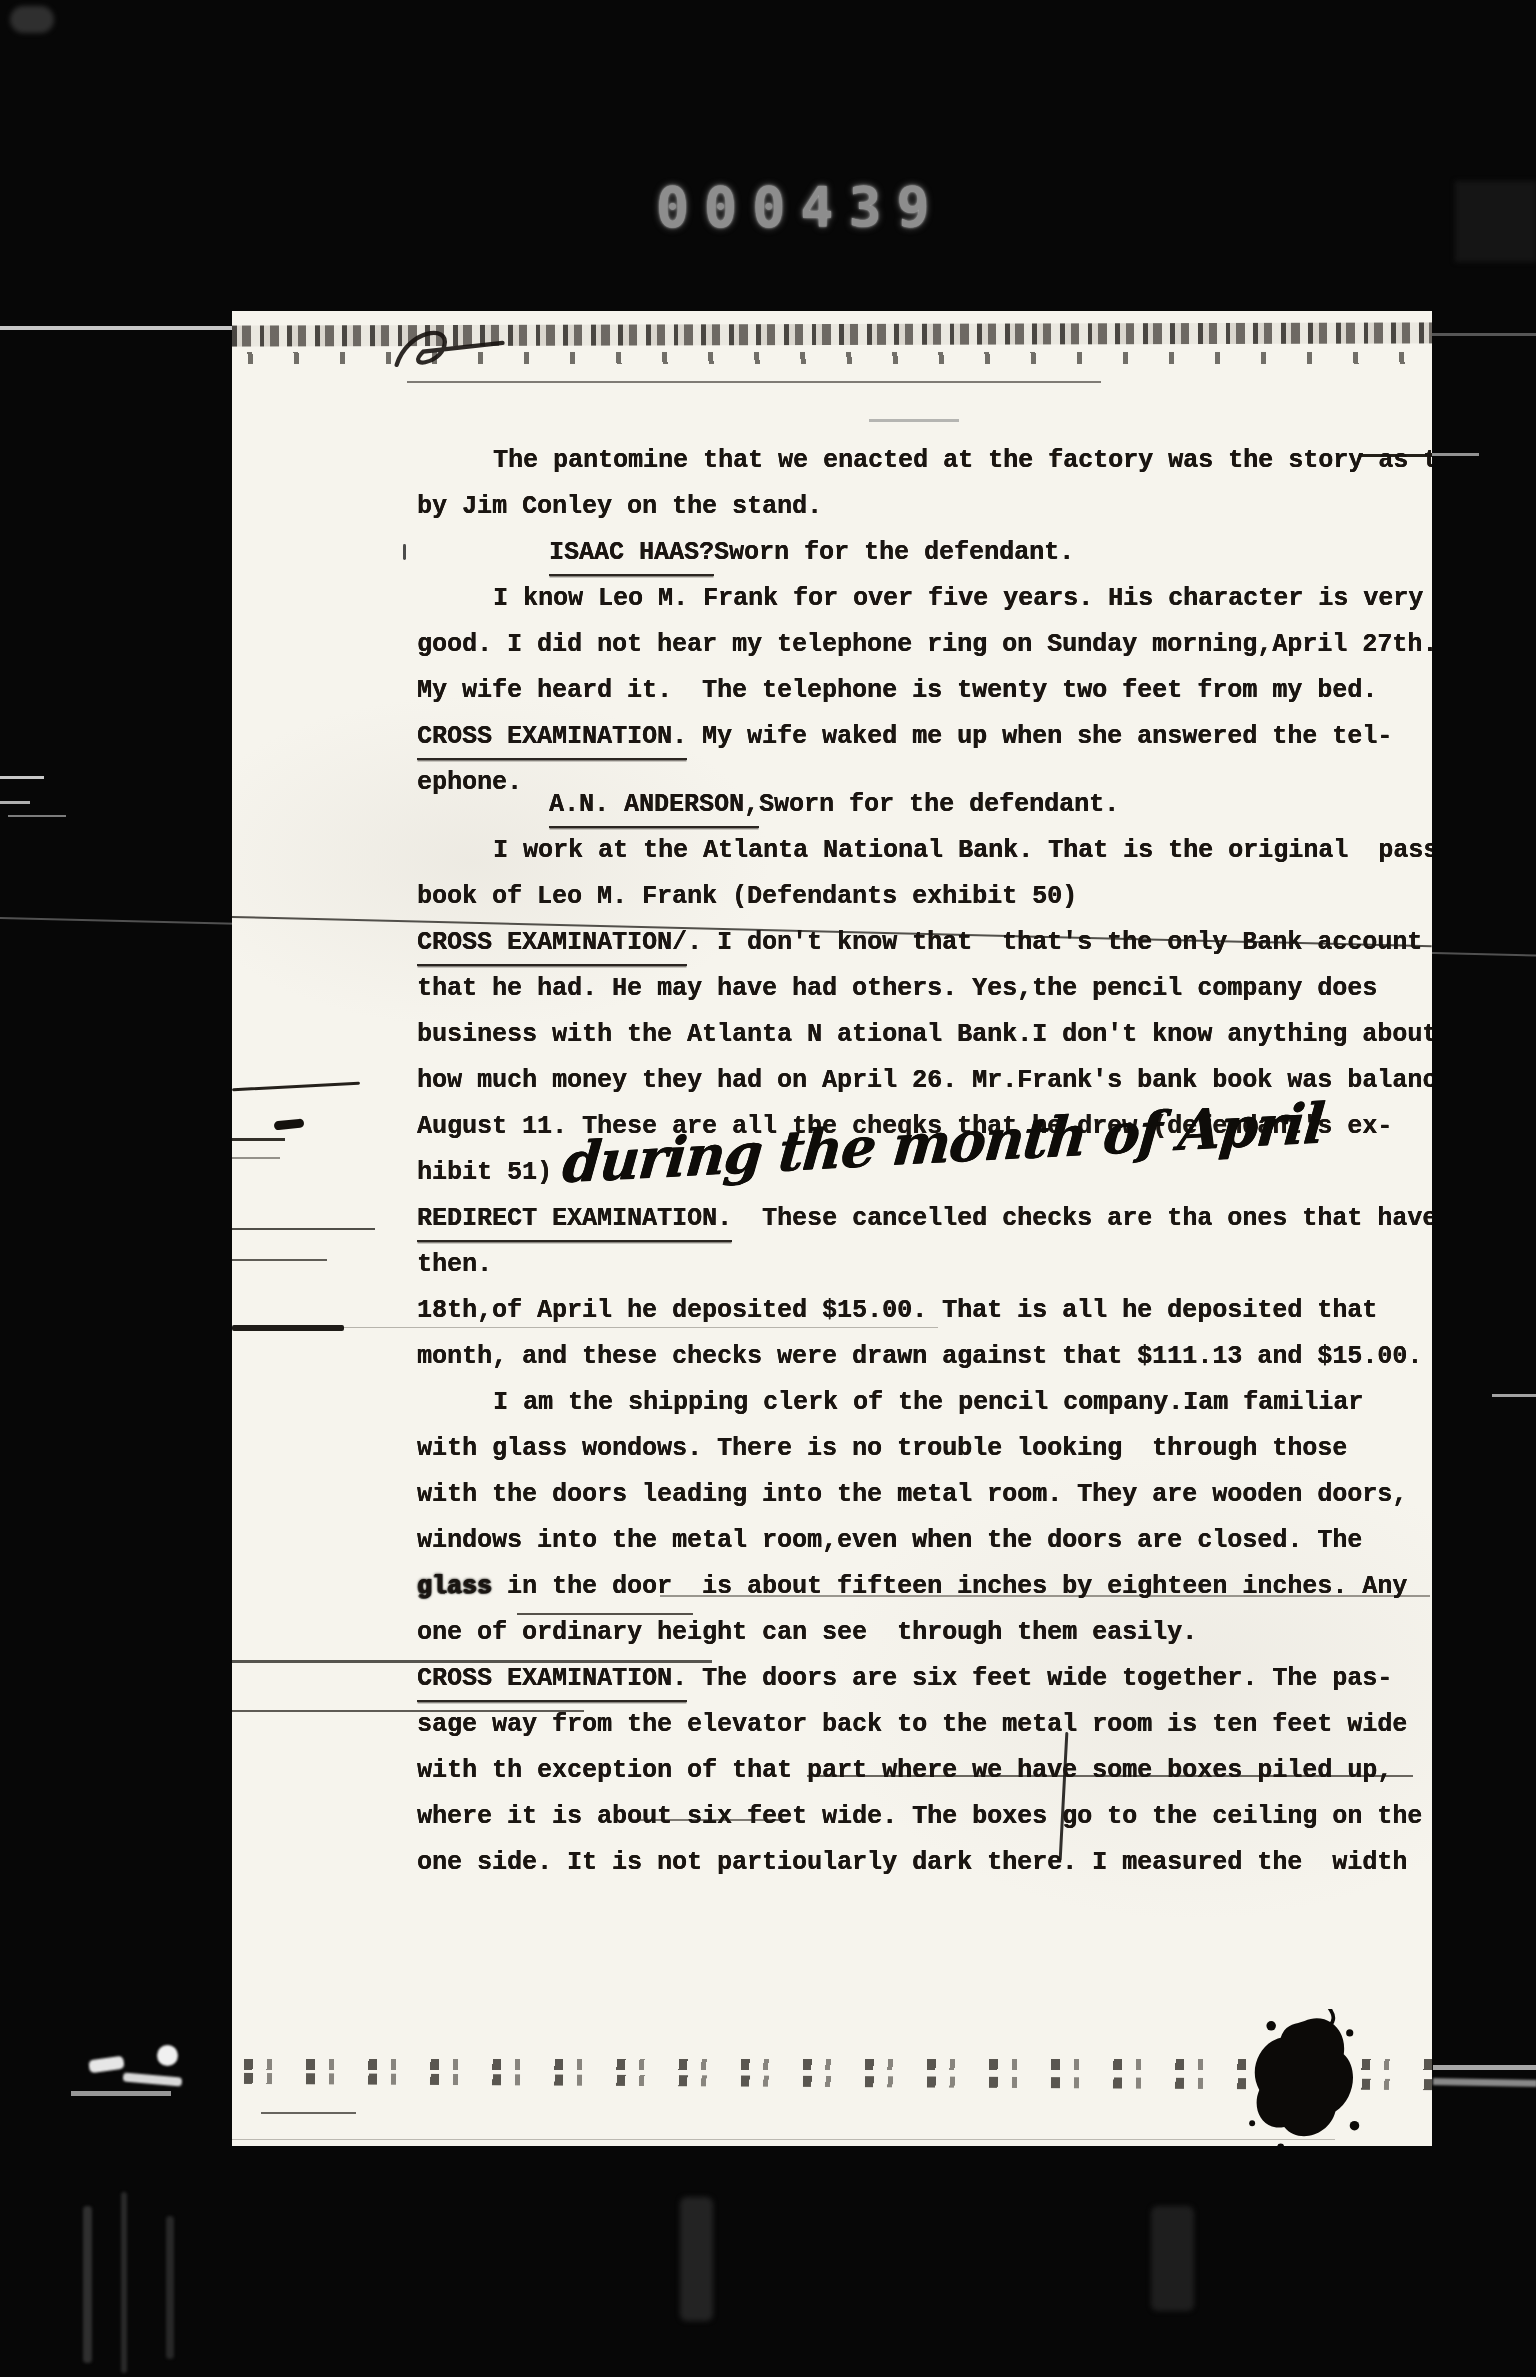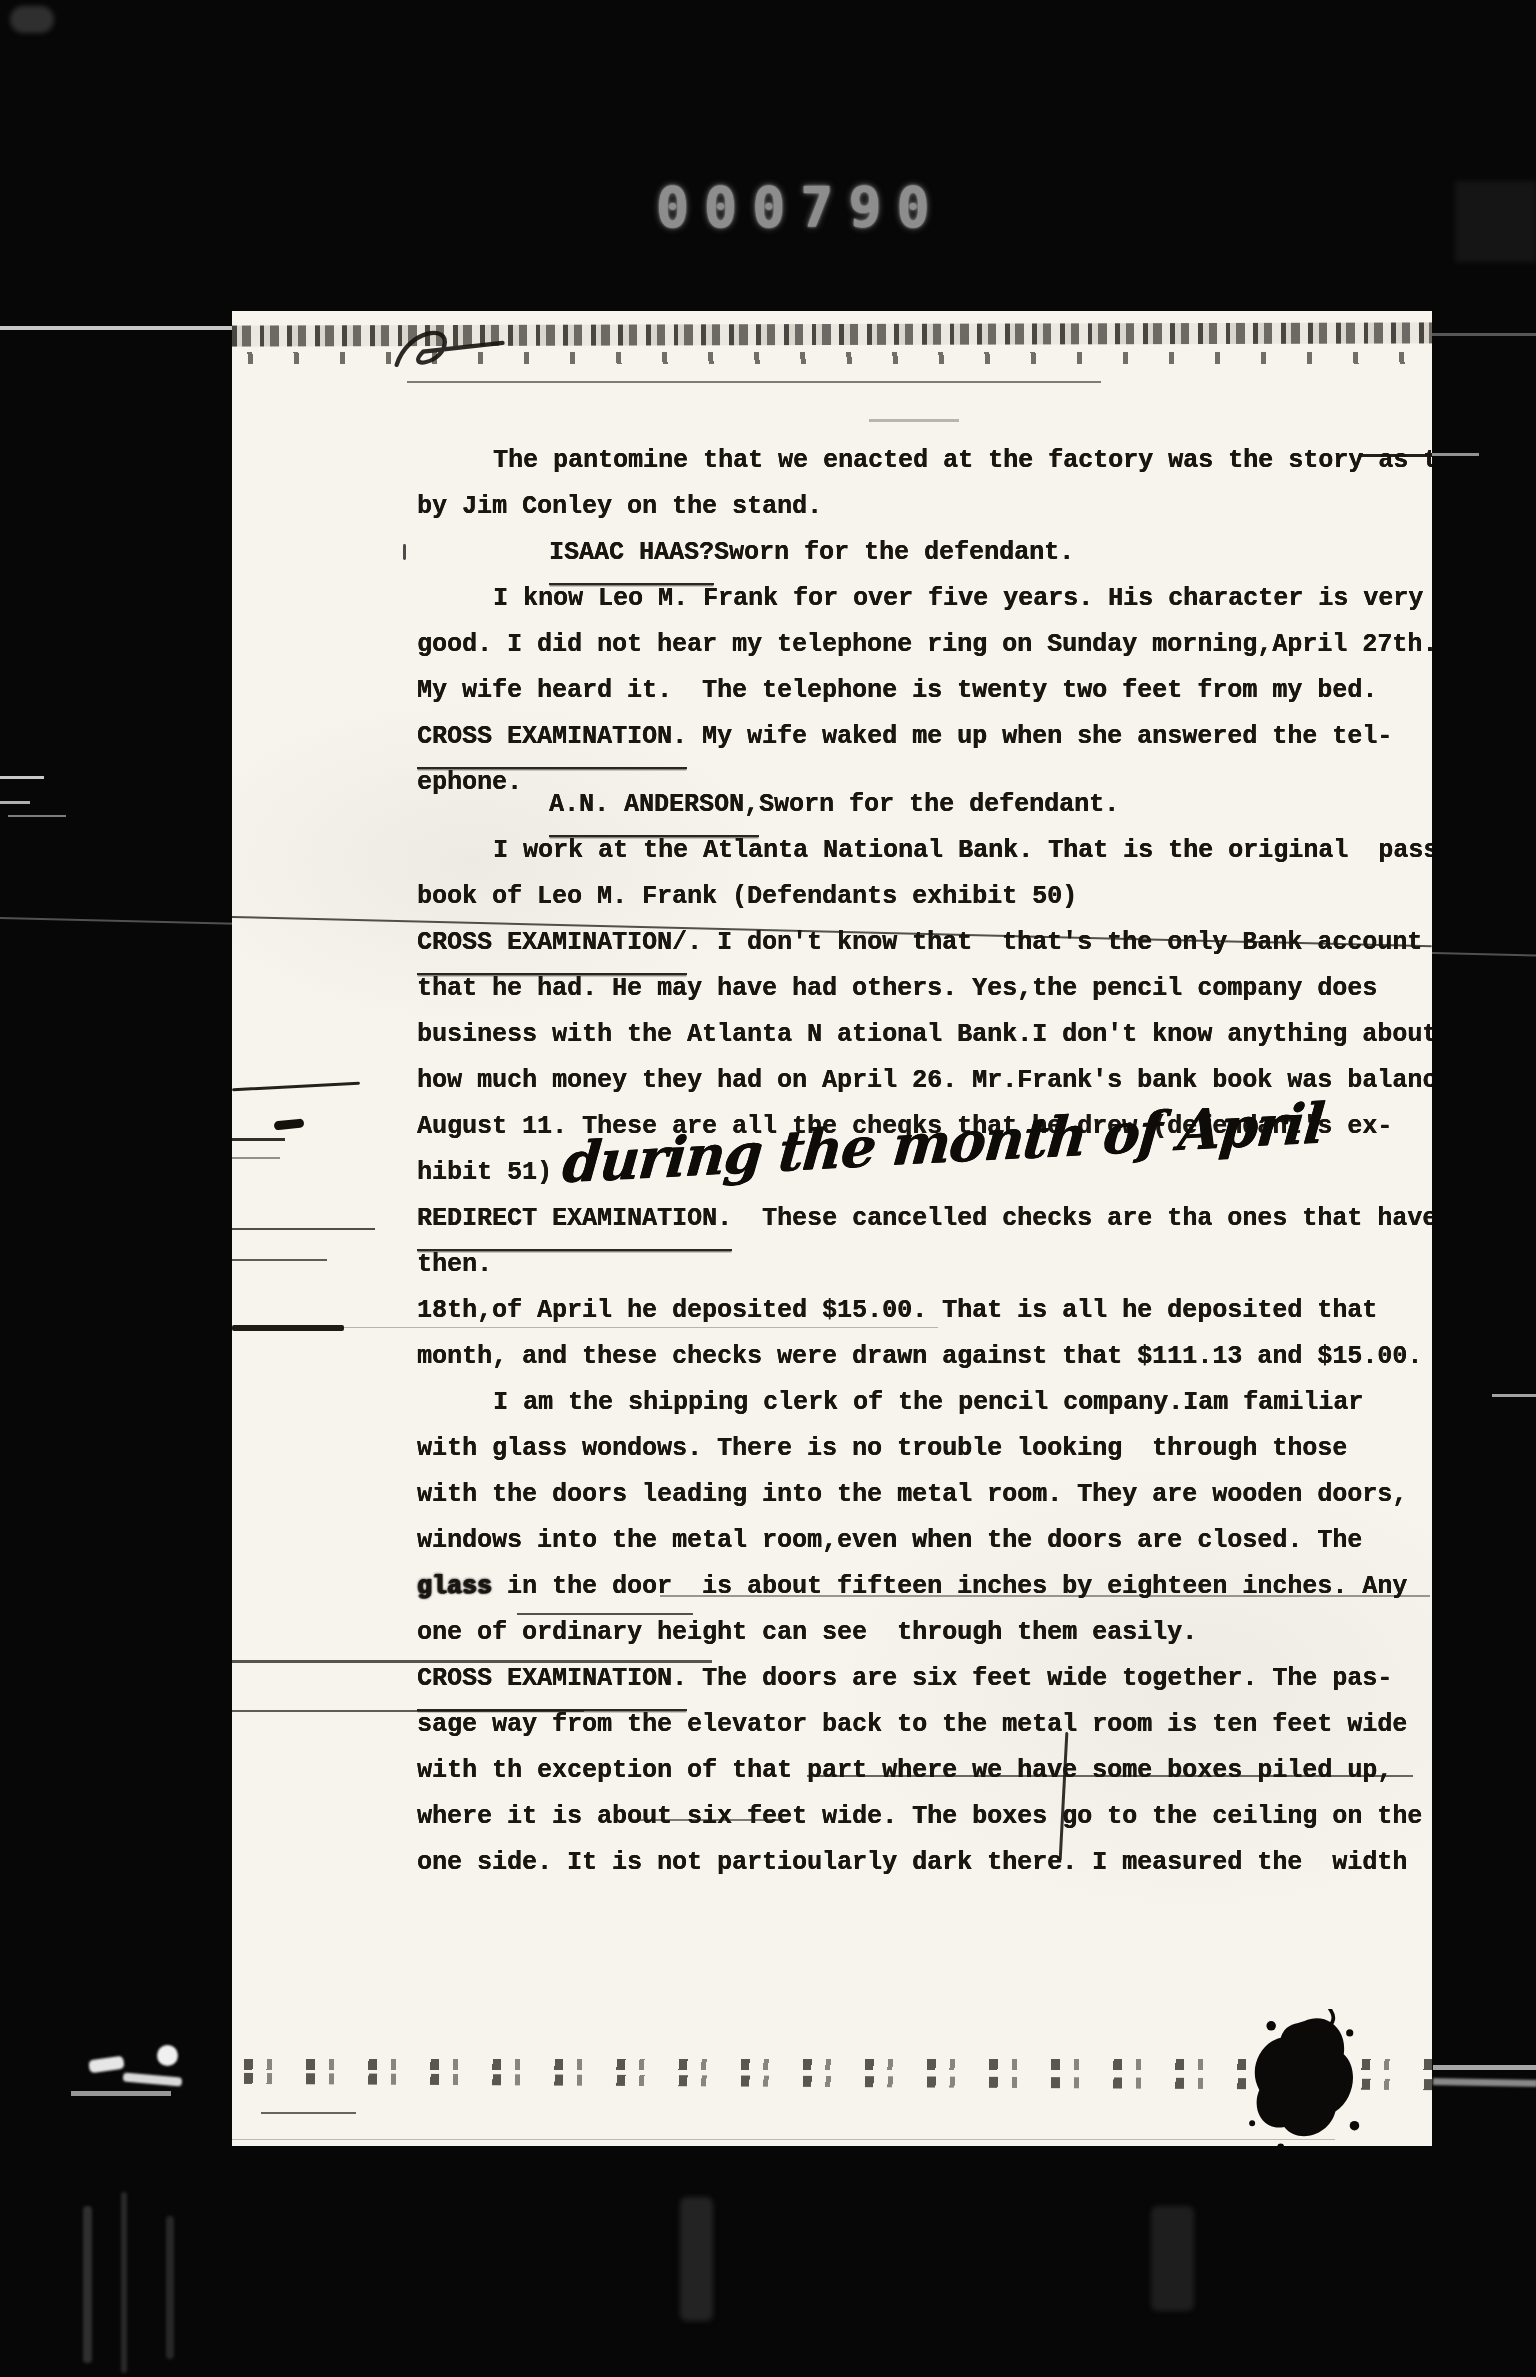--- a/index.html
+++ b/index.html
@@ -58,21 +58,21 @@
     font-size:25px;font-weight:bold;color:#1a1511;
     text-shadow:0.3px 0 0 currentColor, 0 0.2px 0 rgba(26,21,17,.6);
   }
   .line{height:46px;line-height:46px;white-space:pre;}
   .ind-para{padding-left:76px;}
   .ind-name{padding-left:132px;}
   .half-up{margin-top:-24px;}
   .u{
     border-bottom:2.9px solid rgba(25,20,15,.92);
     box-shadow:0 1.9px 0 -0.5px rgba(25,20,15,.5);
-    padding-bottom:16px;
+    padding-bottom:7px;
   }
   .smudge{
     text-shadow:0 0 2.9px rgba(10,8,6,.95), 1px 0 1px rgba(10,8,6,.8), -1px 0.5px 1px rgba(10,8,6,.7);
     margin-top:12px;
   }
   .hand{
     display:inline-block;
     font-family:"DejaVu Serif",serif;
     font-style:italic;font-weight:bold;
     font-size:55px;line-height:0;letter-spacing:-1.4px;
@@ -107,21 +107,21 @@
   <div class="bgmark" style="left:1433px;top:2079px;width:104px;height:6.7px;background:#e0e0e0;opacity:.6;transform:rotate(1deg);filter:blur(1px);"></div>
 
   <div class="bgmark" style="left:83px;top:2206px;width:8.6px;height:157px;background:#2f2f2f;border-radius:3.8px;filter:blur(1.4px);"></div>
   <div class="bgmark" style="left:121px;top:2192px;width:5.7px;height:181px;background:#2a2a2a;border-radius:3.8px;filter:blur(1.4px);"></div>
   <div class="bgmark" style="left:166px;top:2216px;width:7.6px;height:143px;background:#272727;border-radius:3.8px;filter:blur(1.4px);"></div>
   <div class="bgmark" style="left:680px;top:2197px;width:33px;height:124px;background:#232323;border-radius:6.7px;filter:blur(2.4px);"></div>
   <div class="bgmark" style="left:1151px;top:2206px;width:43px;height:105px;background:#1e1e1e;border-radius:6.7px;filter:blur(2.9px);"></div>
 
   <div class="bgmark" style="left:1455px;top:181px;width:82px;height:81px;background:#151515;filter:blur(2.9px);"></div>
 
-  <div class="stamp">000790</div>
+  <div class="stamp">000439</div>
 
   <div class="page">
 
     <div class="torn-band"></div>
     <div class="speck-band"></div>
 
     <svg class="pgmark" style="left:157px;top:9.5px;" width="124" height="62" viewBox="0 0 260 130">
       <path d="M16,92 C40,18 128,6 116,52 C106,92 34,100 72,64 L238,46" fill="none" stroke="#17130f" stroke-width="9" stroke-linecap="round" opacity=".9"></path>
     </svg>
     <div class="pgmark" style="left:175px;top:70px;width:694px;height:1.9px;background:#57534c;opacity:.75;"></div>

